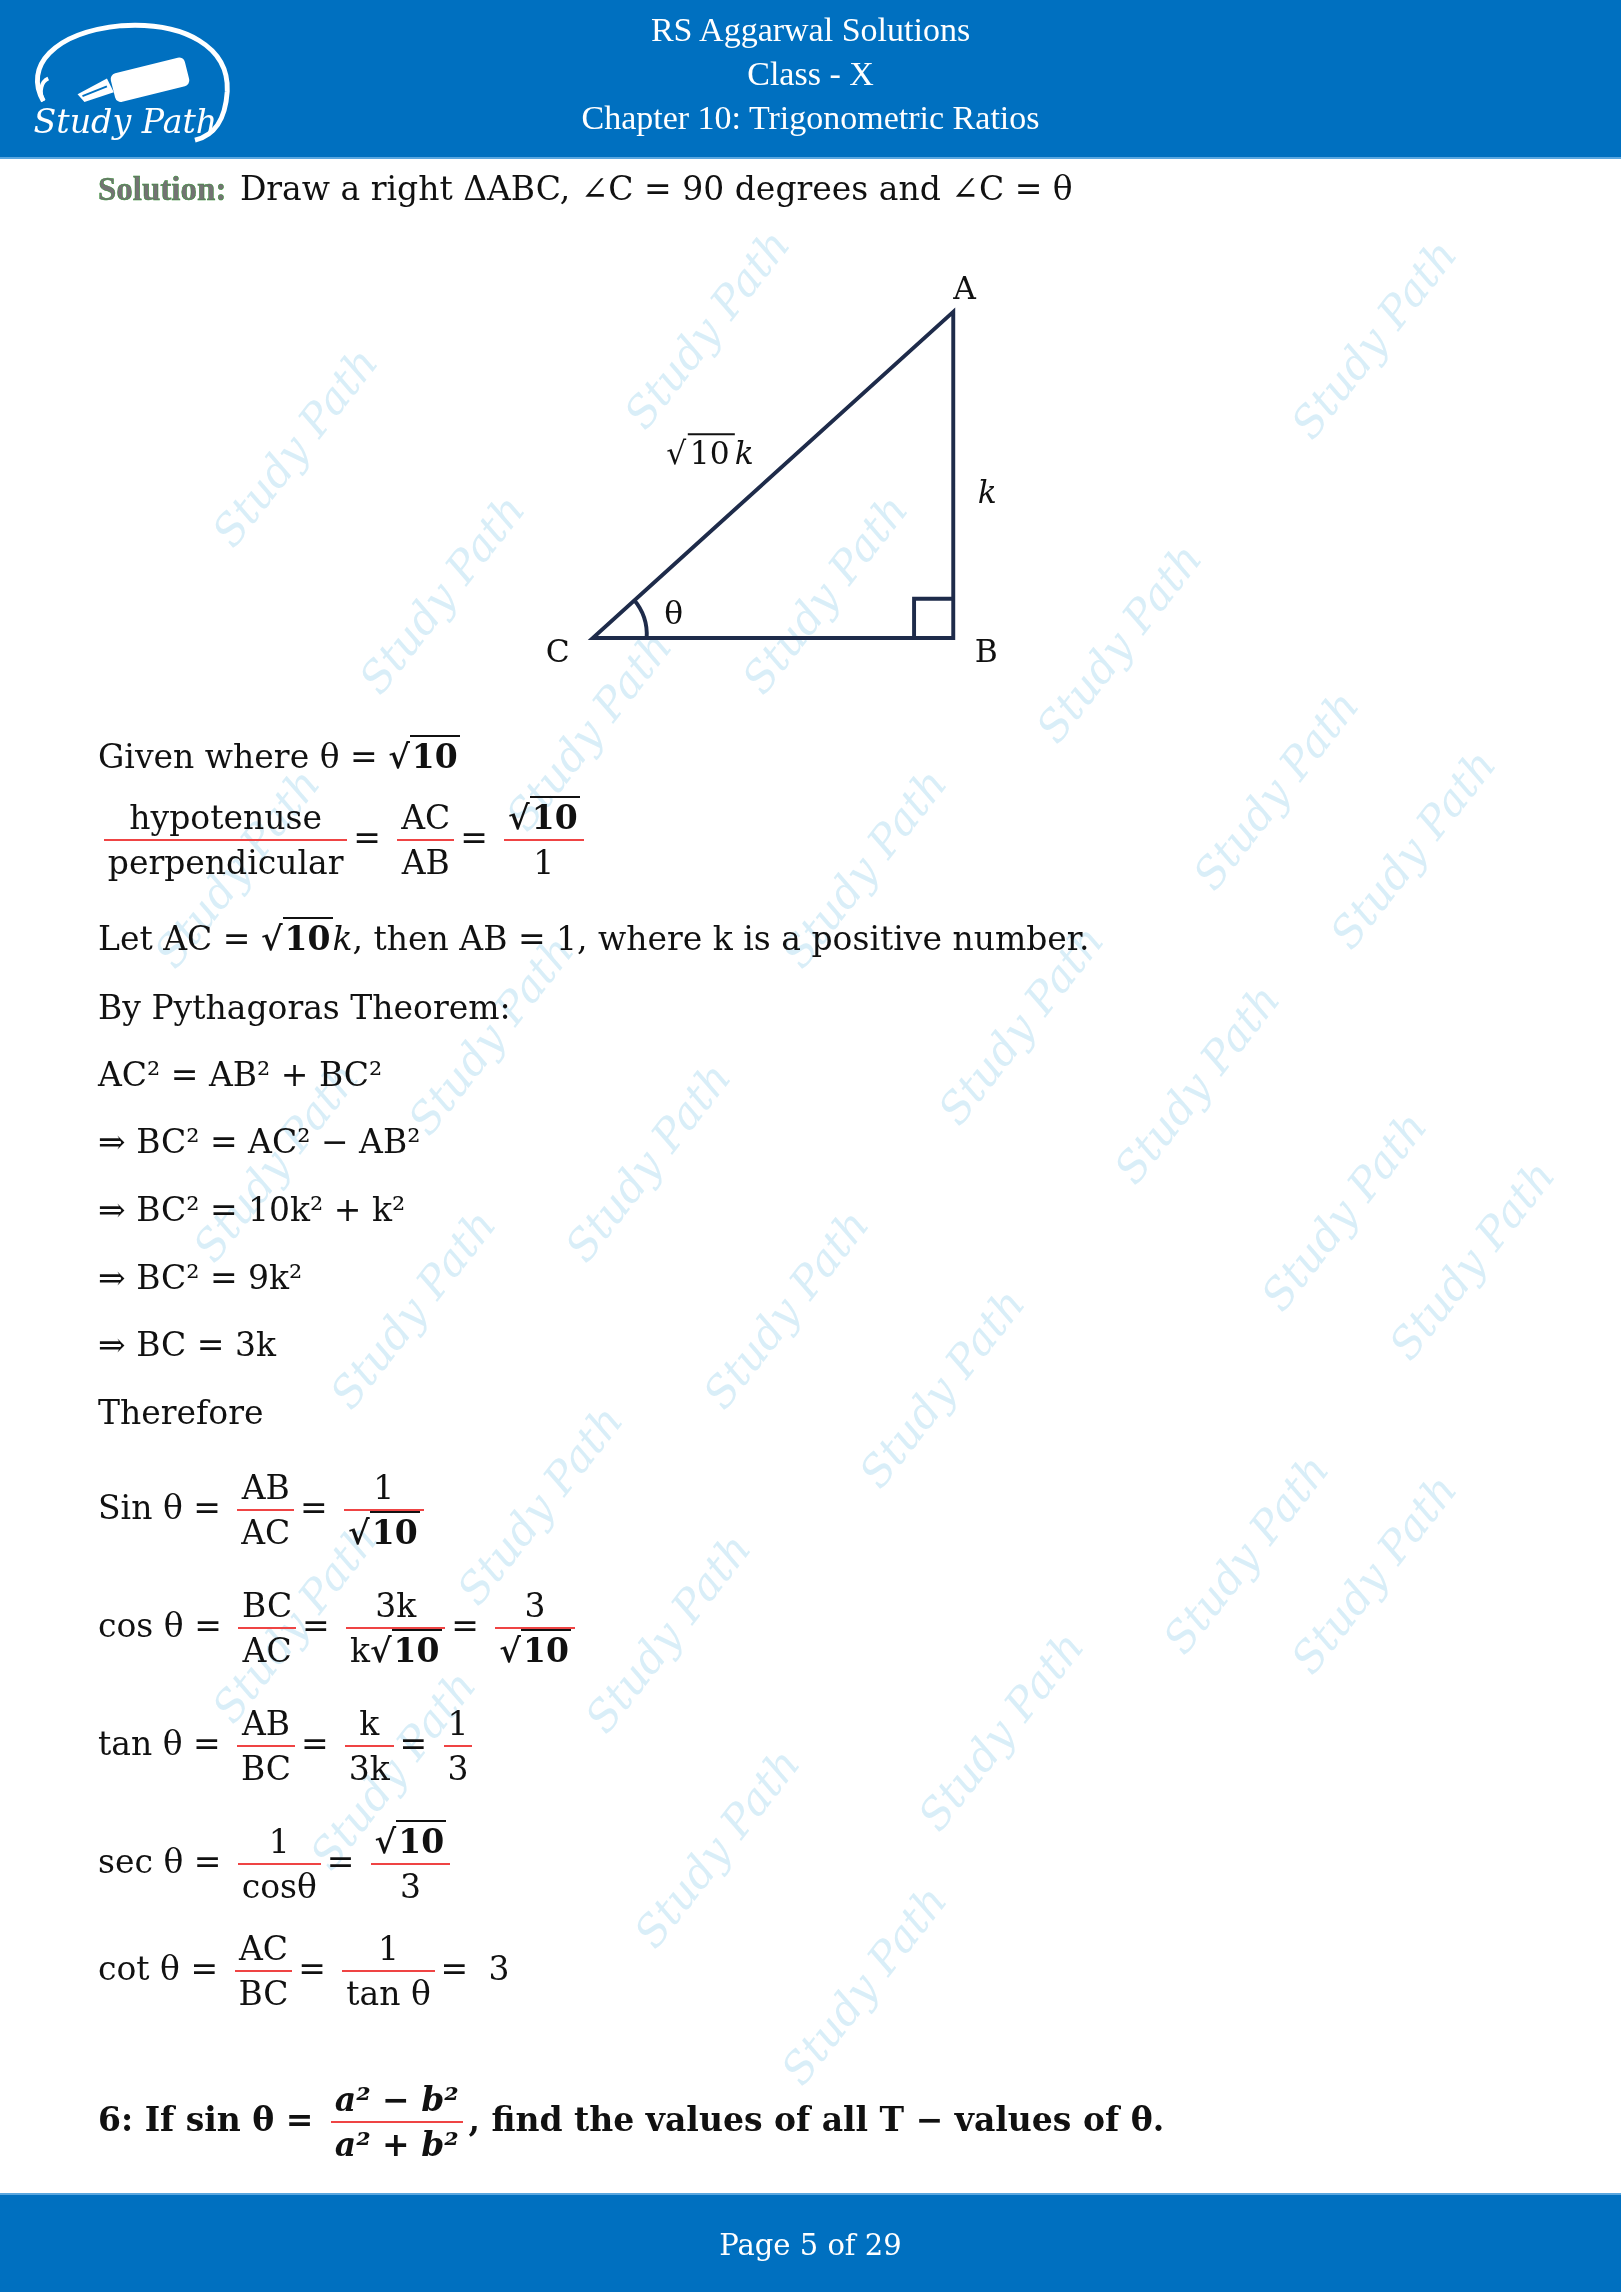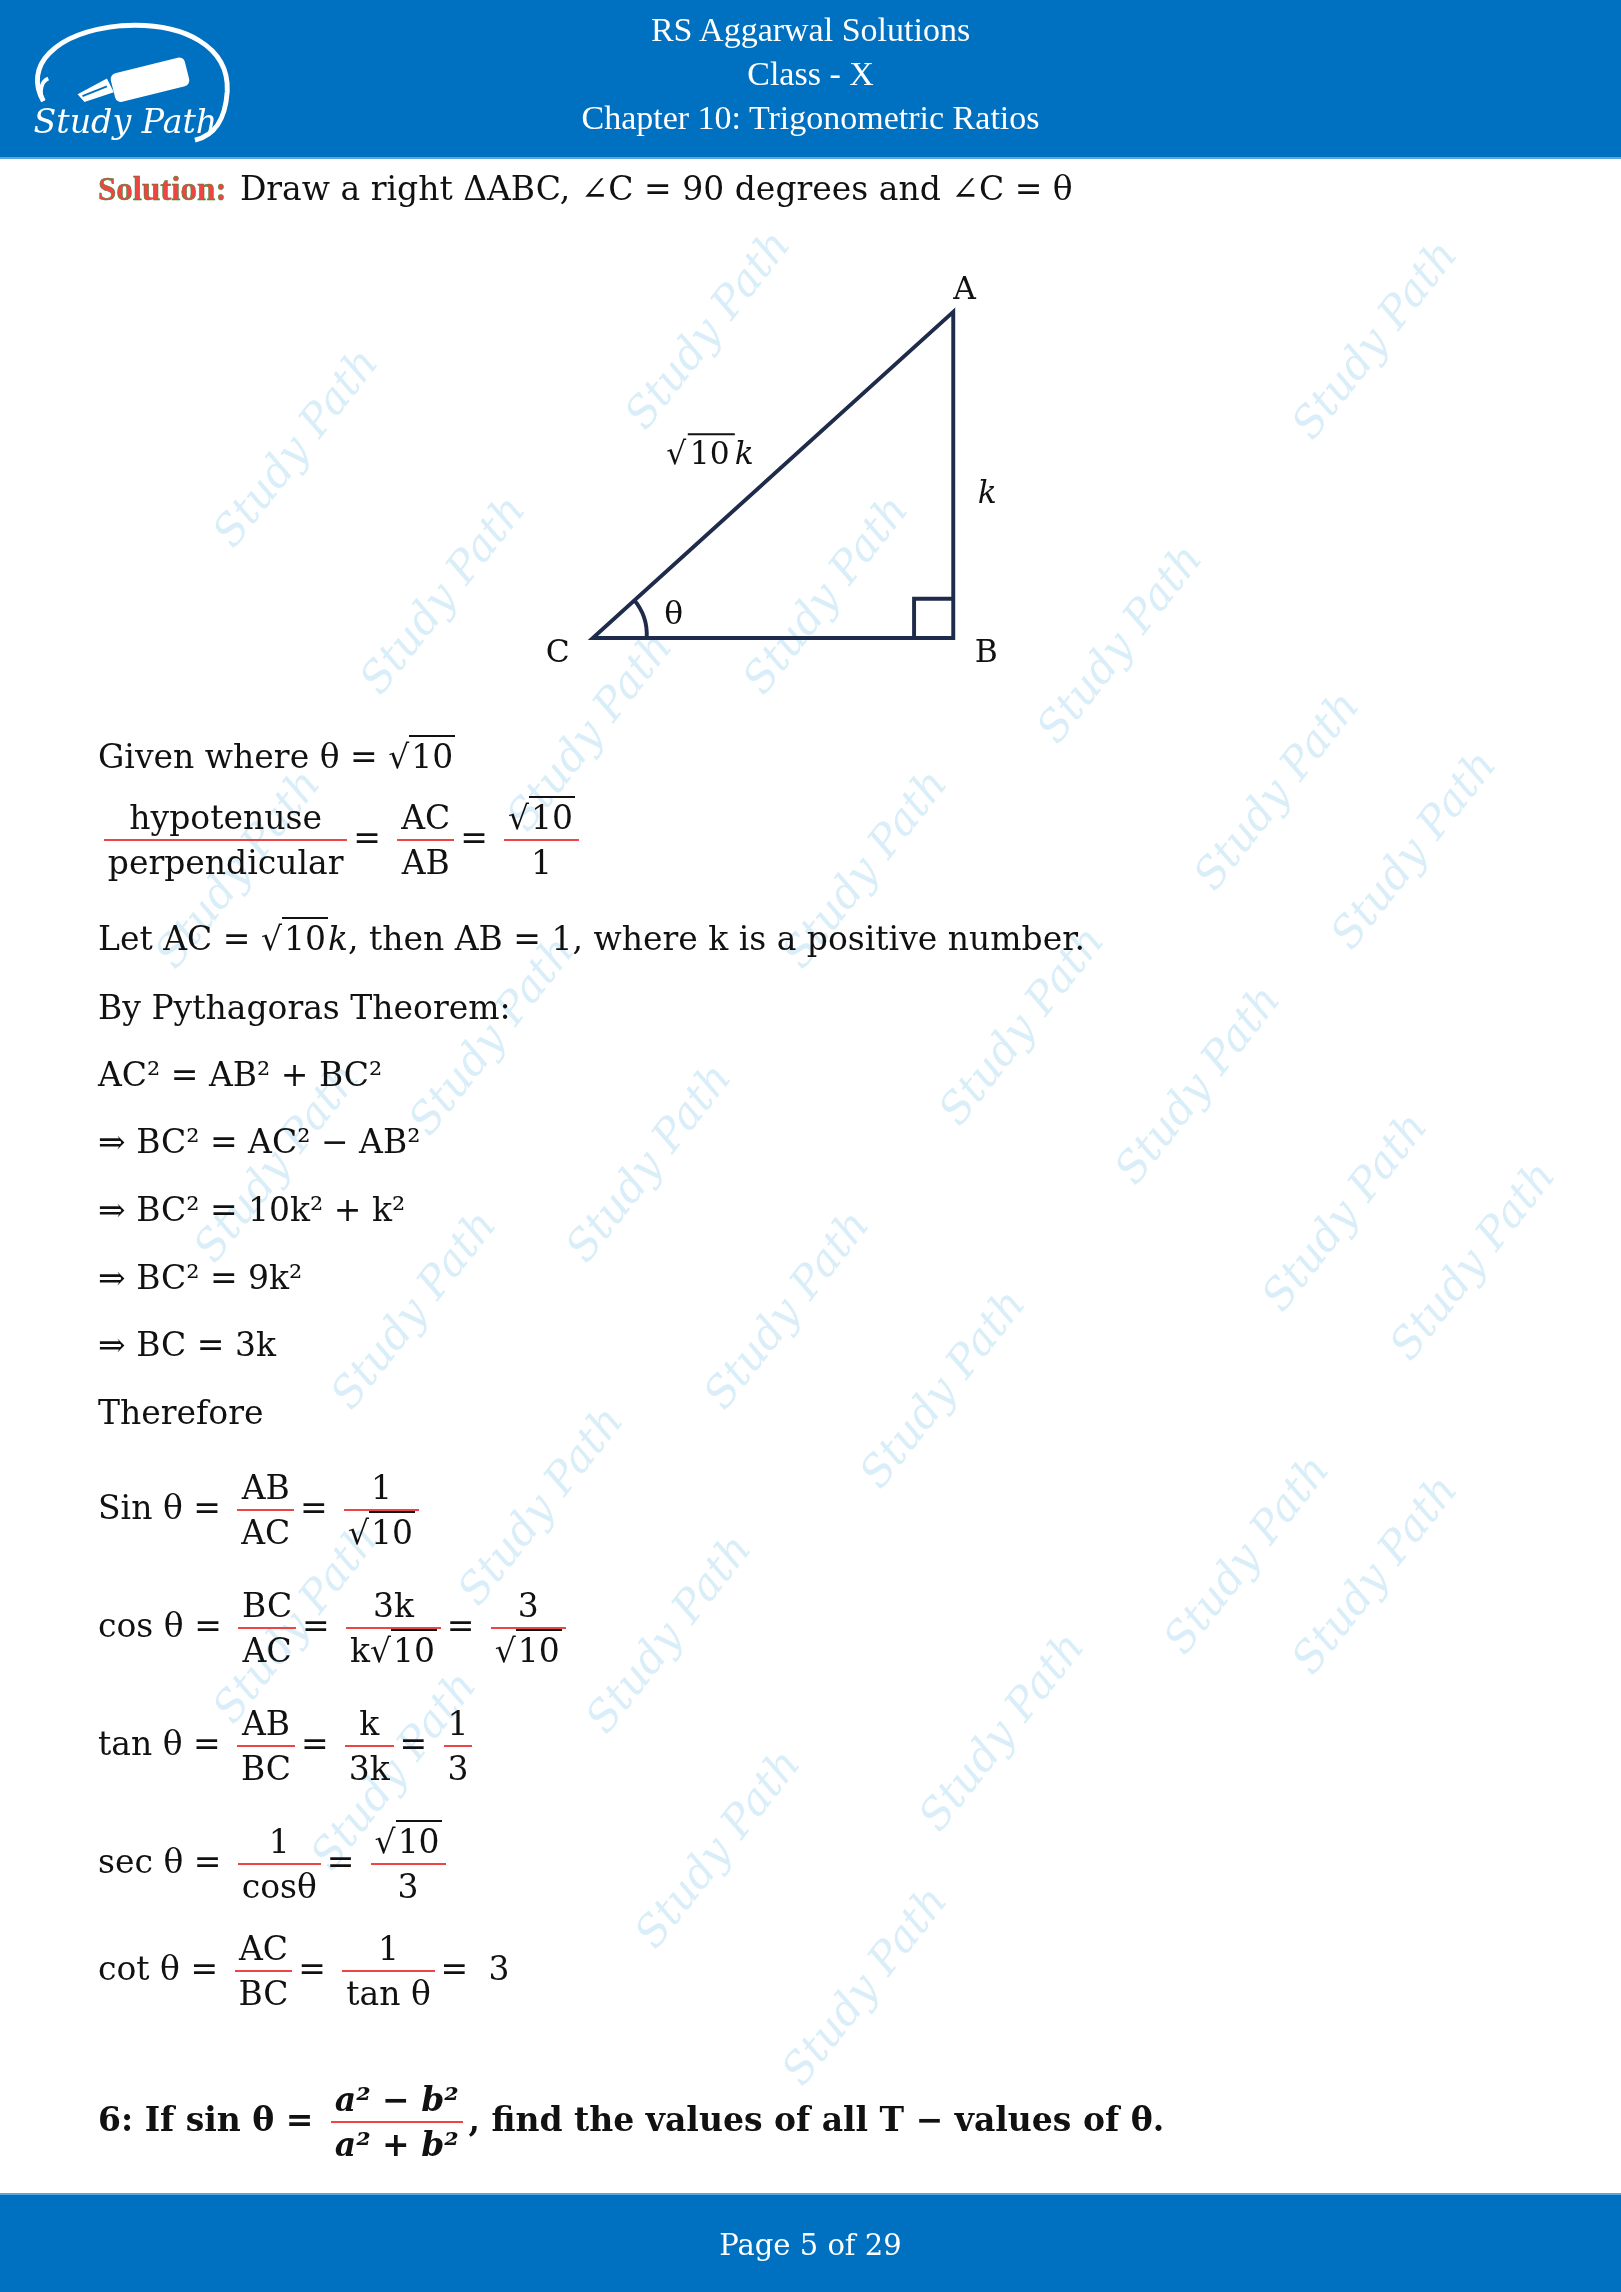--- a/index.html
+++ b/index.html
@@ -26,27 +26,27 @@
     .footer b { font-weight: normal; }
 
     .watermarks { position: absolute; left: 0; top: 157px; width: 1621px; height: 2036px; pointer-events: none; }
     .wm {
       position: absolute; color: #d3ecf7; font-family: "DejaVu Serif", serif; font-style: italic;
       font-size: 43px; transform: rotate(-52deg); white-space: nowrap; opacity: 0.85;
     }
 
     .content { position: absolute; left: 98px; top: 157px; width: 1431px; font-size: 33px; }
     .line { position: absolute; left: 0; white-space: nowrap; line-height: 39px; }
-    .sol-label { color: #ef4444; font-family: "Liberation Serif", serif; font-weight: bold; }
+    .sol-label { color: #737373; font-family: "Liberation Serif", serif; font-weight: bold; }
     .sol-label { -webkit-text-stroke: 0.5px #2e8b2e; }
 
     .frac { display: inline-block; vertical-align: middle; text-align: center; margin: 0 5.9px; }
     .frac .num, .frac .den { display: block; padding: 0 3.9px; line-height: 43px; }
     .frac .num { border-bottom: 2px solid #ef4444; }
-    .sqrt { display: inline-block; }
+    .sqrt { display: inline-block; font-weight: bold; }
     .sqrt .rad { font-size: 1em; }
     .sqrt .body { border-top: 2px solid #111; padding: 0 2px; }
     .it { font-style: italic; }
     .q6 { font-weight: bold; }
 
     .diagram { position: absolute; left: 519px; top: 255px; width: 510px; height: 431px; }
     .diagram svg text { font-family: "DejaVu Serif", serif; font-size: 32px; fill: #111; }
   </style>
 </head>
 <body>

